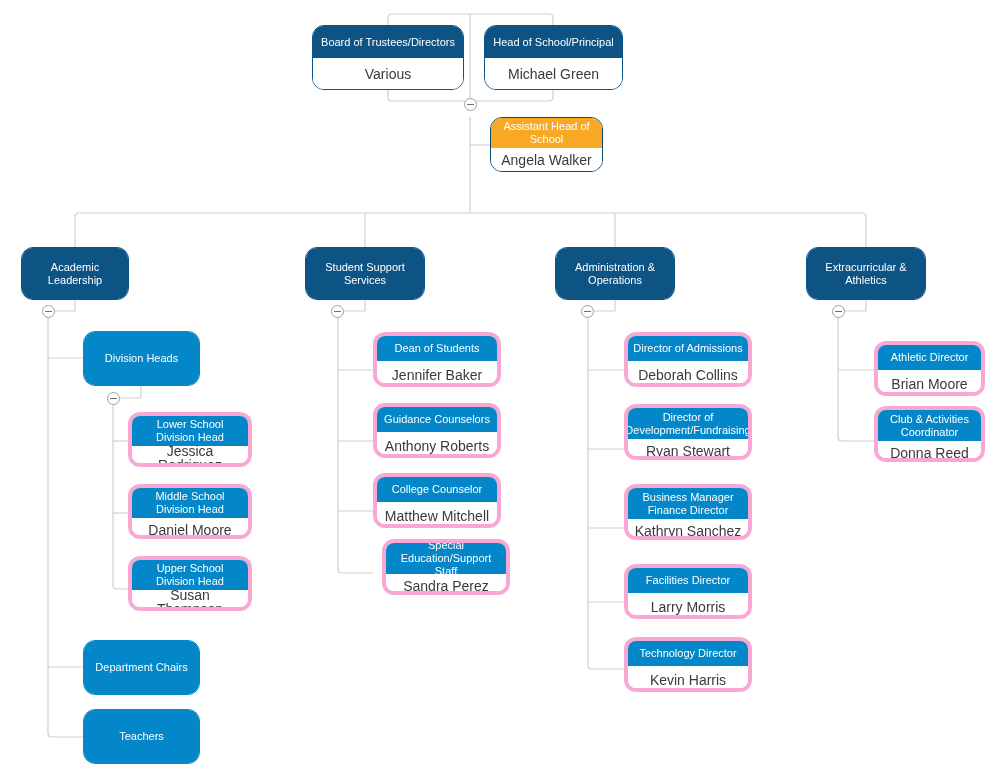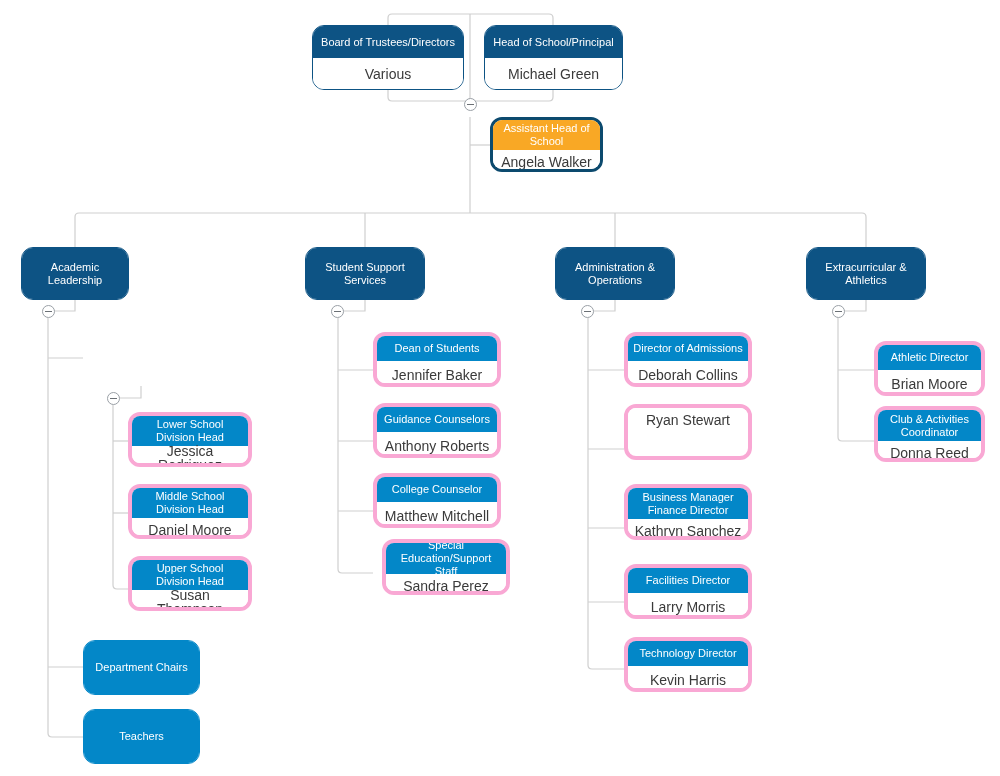--- a/index.html
+++ b/index.html
@@ -88,21 +88,21 @@
     background: #0387c8;
     border: 1px solid #0387c8;
   }
   .node.blue-solid .hdr {
     height: 100%;
     background: #0387c8;
   }
 
   
   .node.amber {
-    border: 3px solid #0c4a6e;
+    border: 1px solid #0c4a6e;
   }
   .node.amber .hdr { background: #f9a825; }
 
   
   .toggle {
     position: absolute;
     width: 13px;
     height: 13px;
     border-radius: 50%;
     border: 1px solid #9aa0a6;
@@ -205,20 +205,23 @@
   <div class="node navy-solid" style="left:555px; top:247px; width:120px; height:53px;">
     <div class="hdr">Administration &amp; Operations</div>
   </div>
   <div class="toggle" style="left:581px; top:305px;"></div>
 
   <div class="node navy-solid" style="left:806px; top:247px; width:120px; height:53px;">
     <div class="hdr">Extracurricular &amp; Athletics</div>
   </div>
   <div class="toggle" style="left:832px; top:305px;"></div>
 
+  <div class="node blue-solid" style="left:83px; top:331px; width:117px; height:55px;">
+    <div class="hdr">Division Heads</div>
+  </div>
   <div class="toggle" style="left:107px; top:392px;"></div>
 
   <div class="node blue" style="left:128px; top:412px; width:124px; height:55px;">
     <div class="hdr" style="height:30px;">Lower School Division Head</div>
     <div class="sub" style="height:23px;">Jessica Rodriguez</div>
   </div>
 
   <div class="node blue" style="left:128px; top:484px; width:124px; height:55px;">
     <div class="hdr" style="height:30px;">Middle School Division Head</div>
     <div class="sub" style="height:23px;">Daniel Moore</div>
@@ -256,20 +259,21 @@
     <div class="hdr" style="height:31px;">Special Education/Support Staff</div>
     <div class="sub" style="height:23px;">Sandra Perez</div>
   </div>
 
   <div class="node blue" style="left:624px; top:332px; width:128px; height:55px;">
     <div class="hdr" style="height:25px;">Director of Admissions</div>
     <div class="sub" style="height:28px;">Deborah Collins</div>
   </div>
 
   <div class="node blue" style="left:624px; top:404px; width:128px; height:56px;">
+    <div class="hdr" style="height:31px;">Director of Development/Fundraising</div>
     <div class="sub" style="height:23px;">Ryan Stewart</div>
   </div>
 
   <div class="node blue" style="left:624px; top:484px; width:128px; height:56px;">
     <div class="hdr" style="height:31px;">Business Manager Finance Director</div>
     <div class="sub" style="height:23px;">Kathryn Sanchez</div>
   </div>
 
   <div class="node blue" style="left:624px; top:564px; width:128px; height:55px;">
     <div class="hdr" style="height:25px;">Facilities Director</div>

